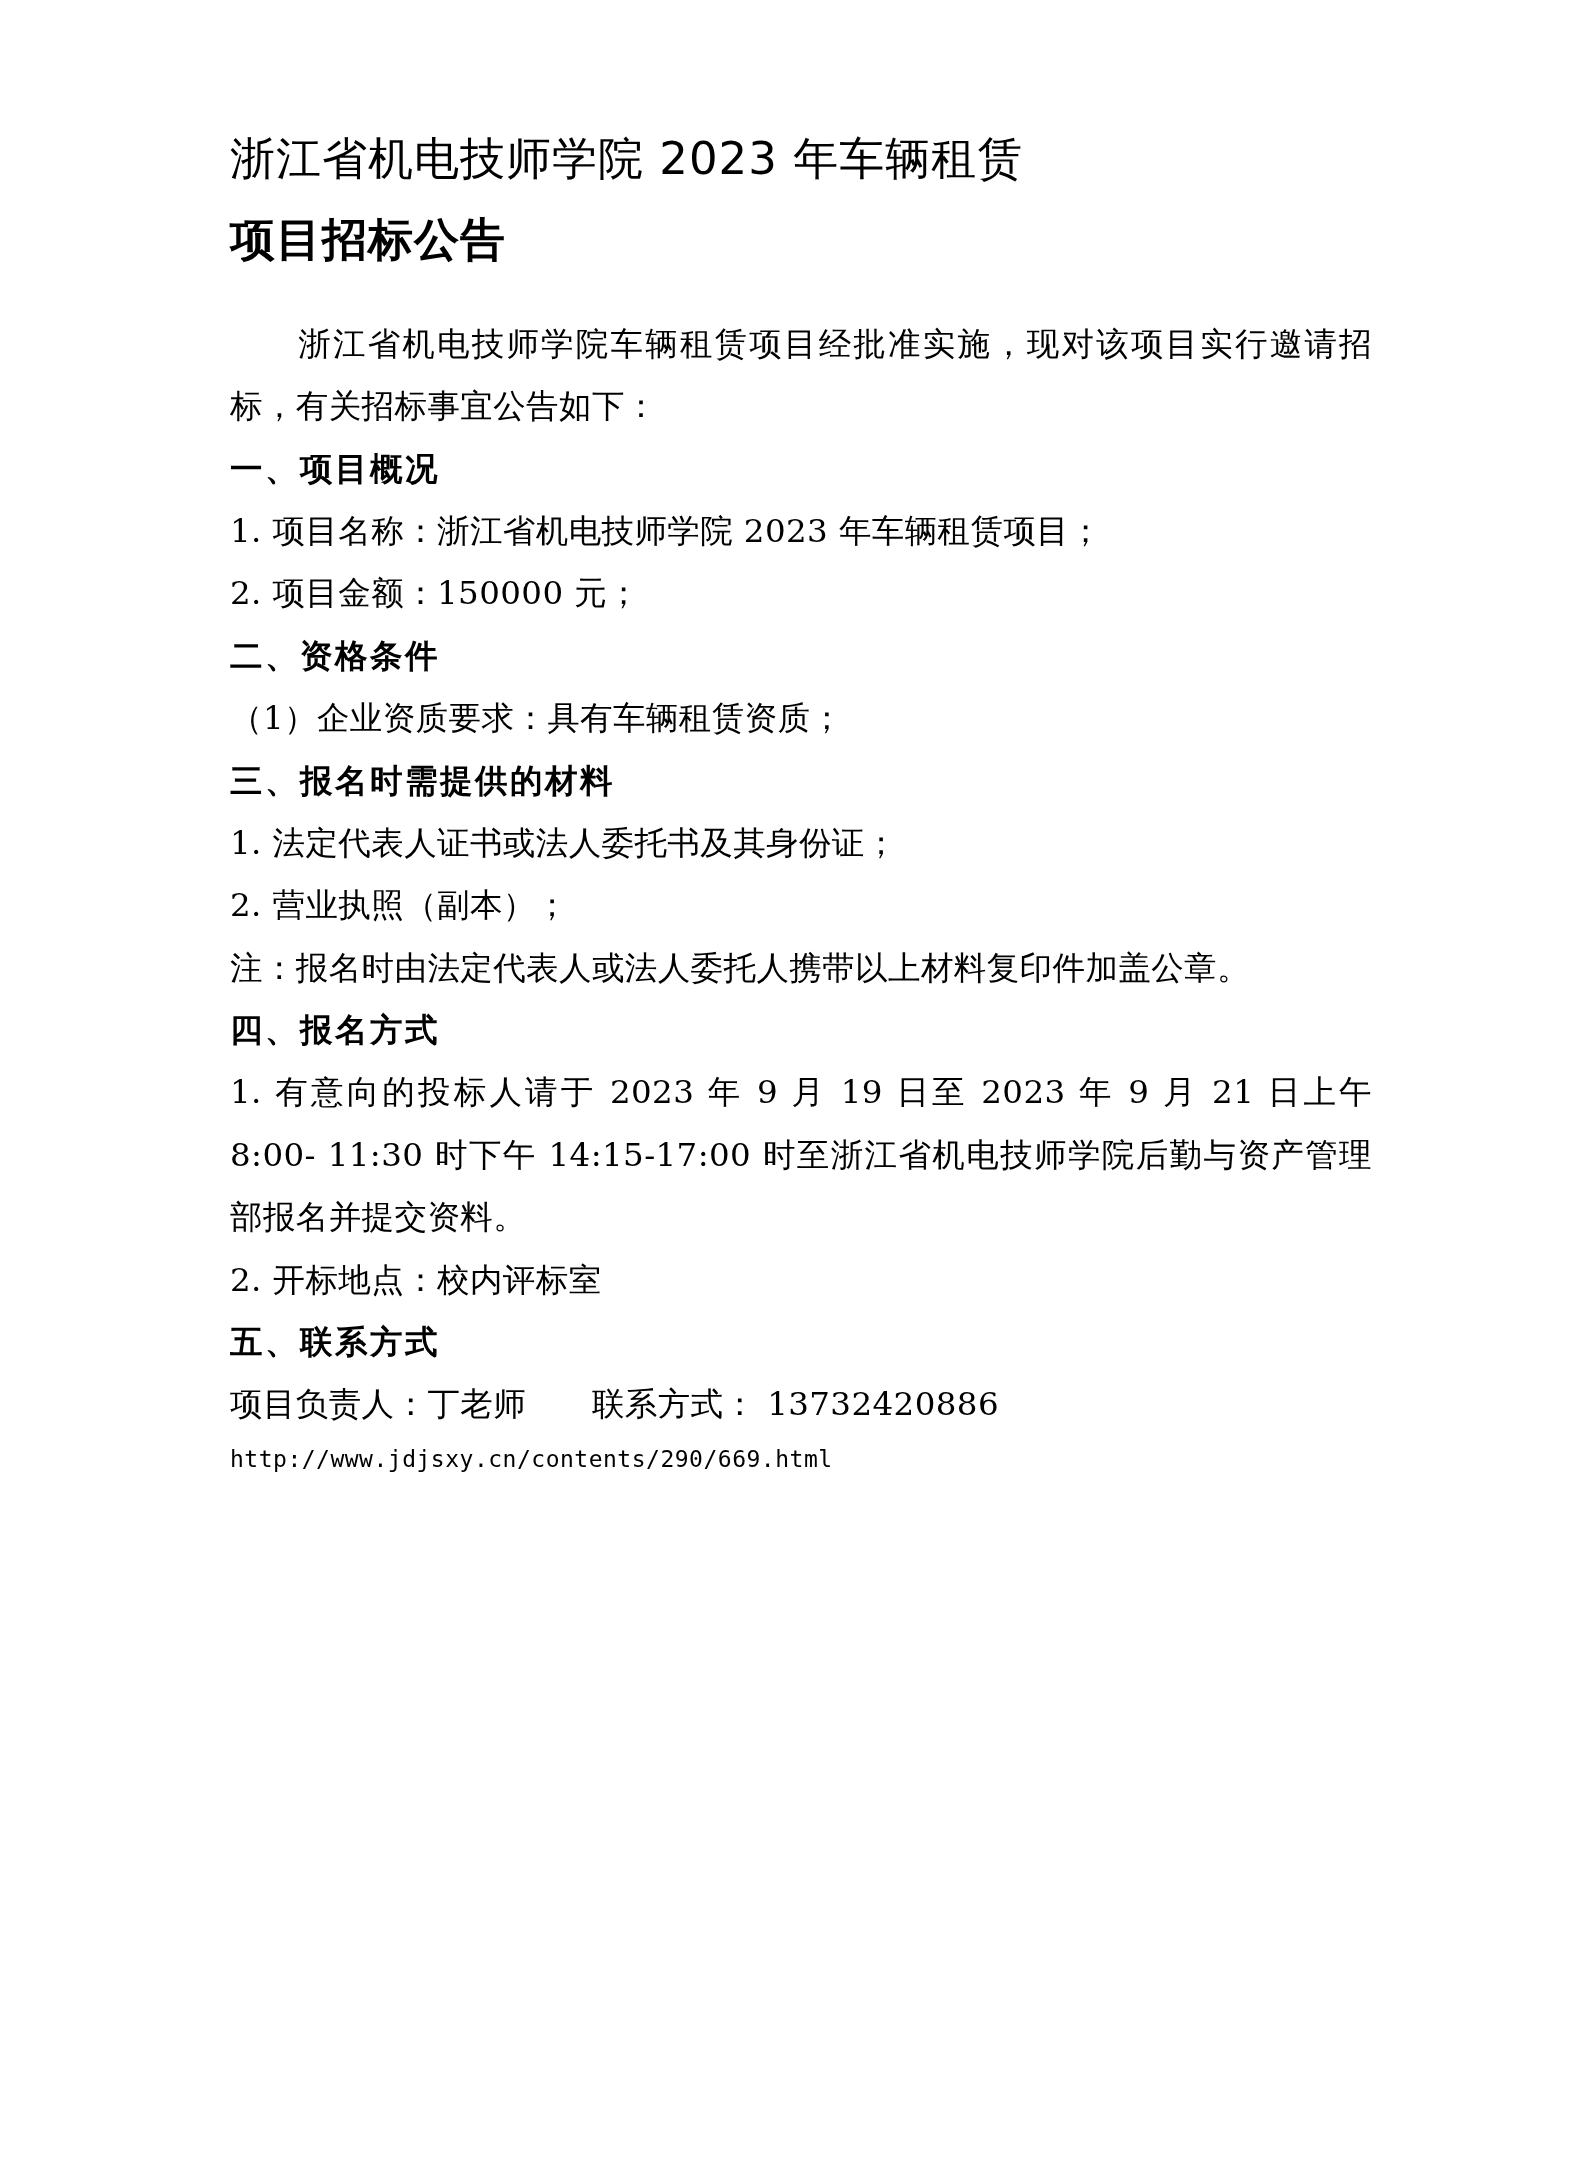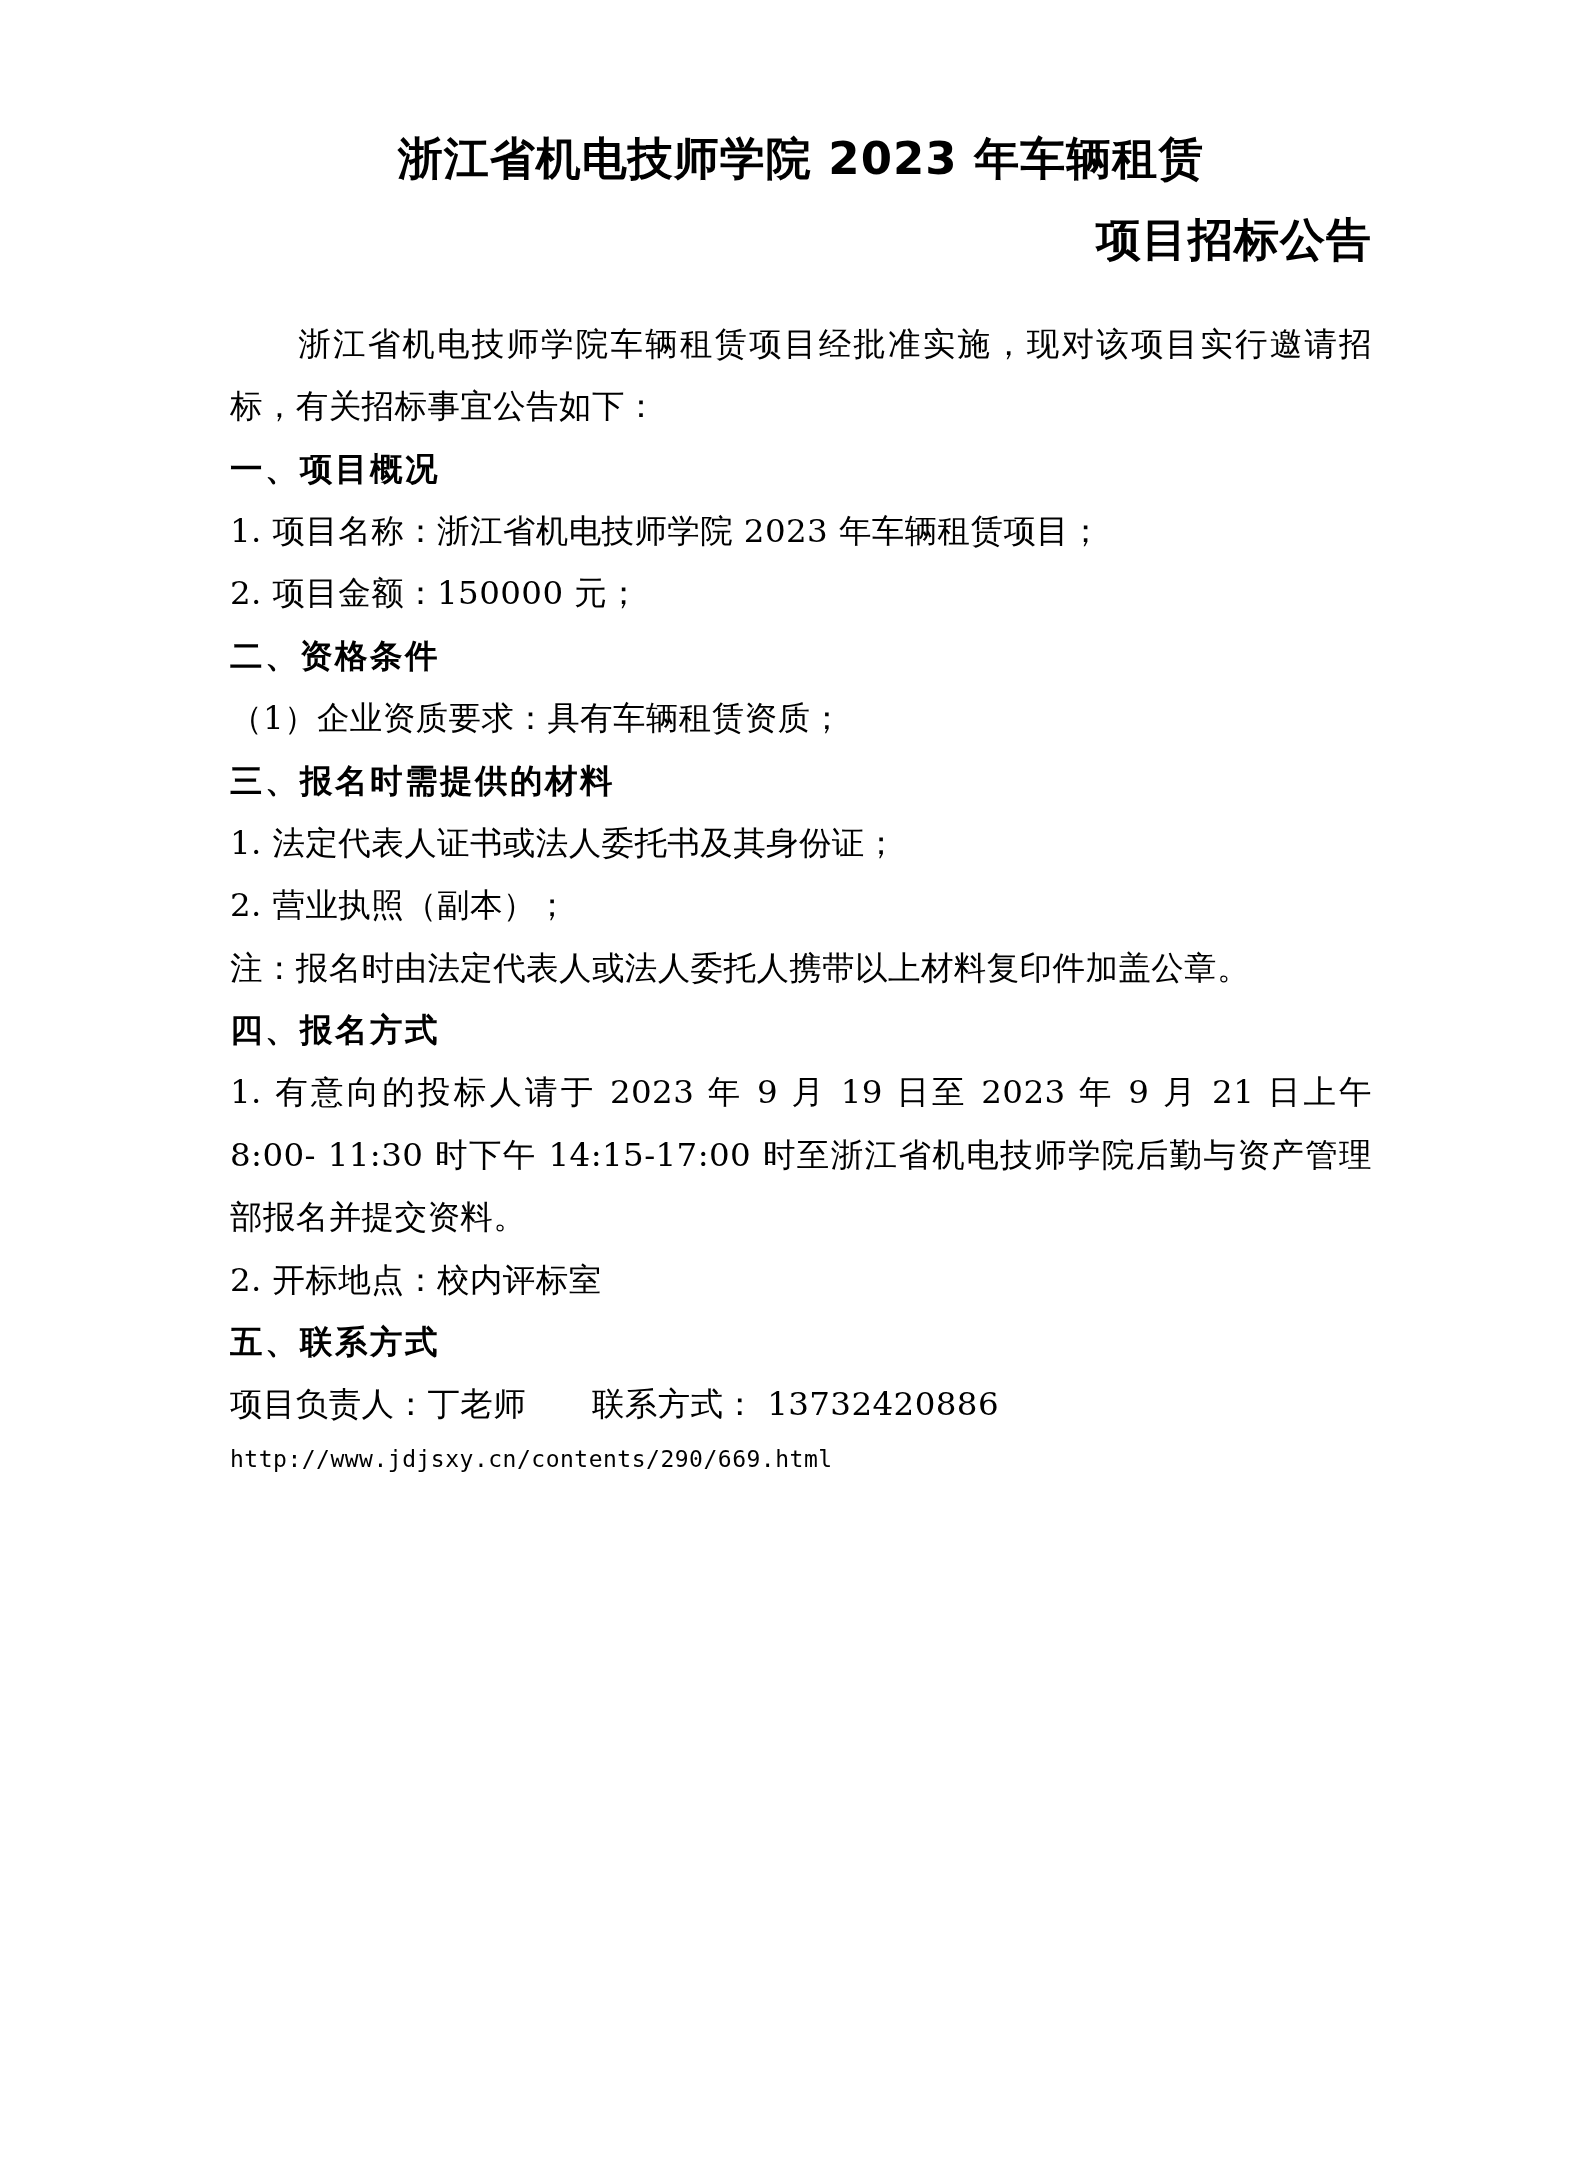--- a/index.html
+++ b/index.html
@@ -14,30 +14,29 @@
     color: #000000;
     overflow: hidden;
   }
   .page {
     box-sizing: border-box;
     width: 1587px;
     height: 2159px;
     padding: 120px 215px 0 230px;
   }
   .title {
-    text-align: center;
     font-family: "DejaVu Sans", "Liberation Sans", sans-serif;
-    font-weight: bold;
+    font-weight: normal;
     font-size: 45px;
     line-height: 1.72;
     letter-spacing: 1px;
     margin: 0 0 4px 0;
   }
   .title-line-2 {
-    text-align: right;
+    text-align: left;
     font-family: "DejaVu Sans", "Liberation Sans", sans-serif;
     font-weight: bold;
     font-size: 45px;
     line-height: 1.72;
     letter-spacing: 1px;
     margin: 0 0 34px 0;
   }
   .body-block {
     font-size: 32.5px;
     line-height: 1.92;

